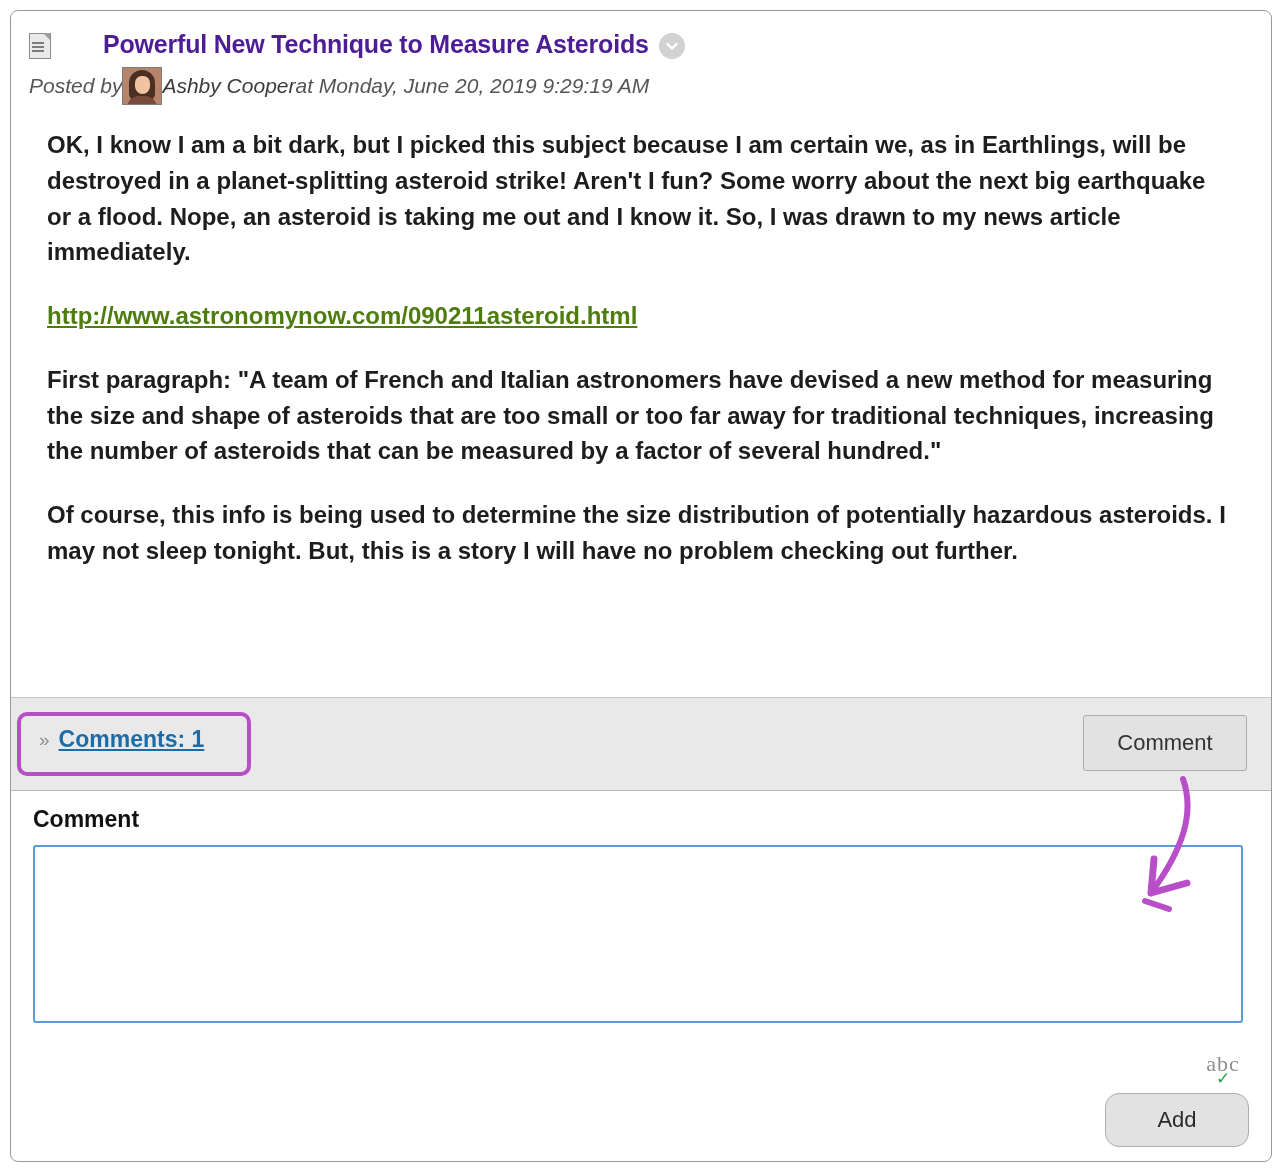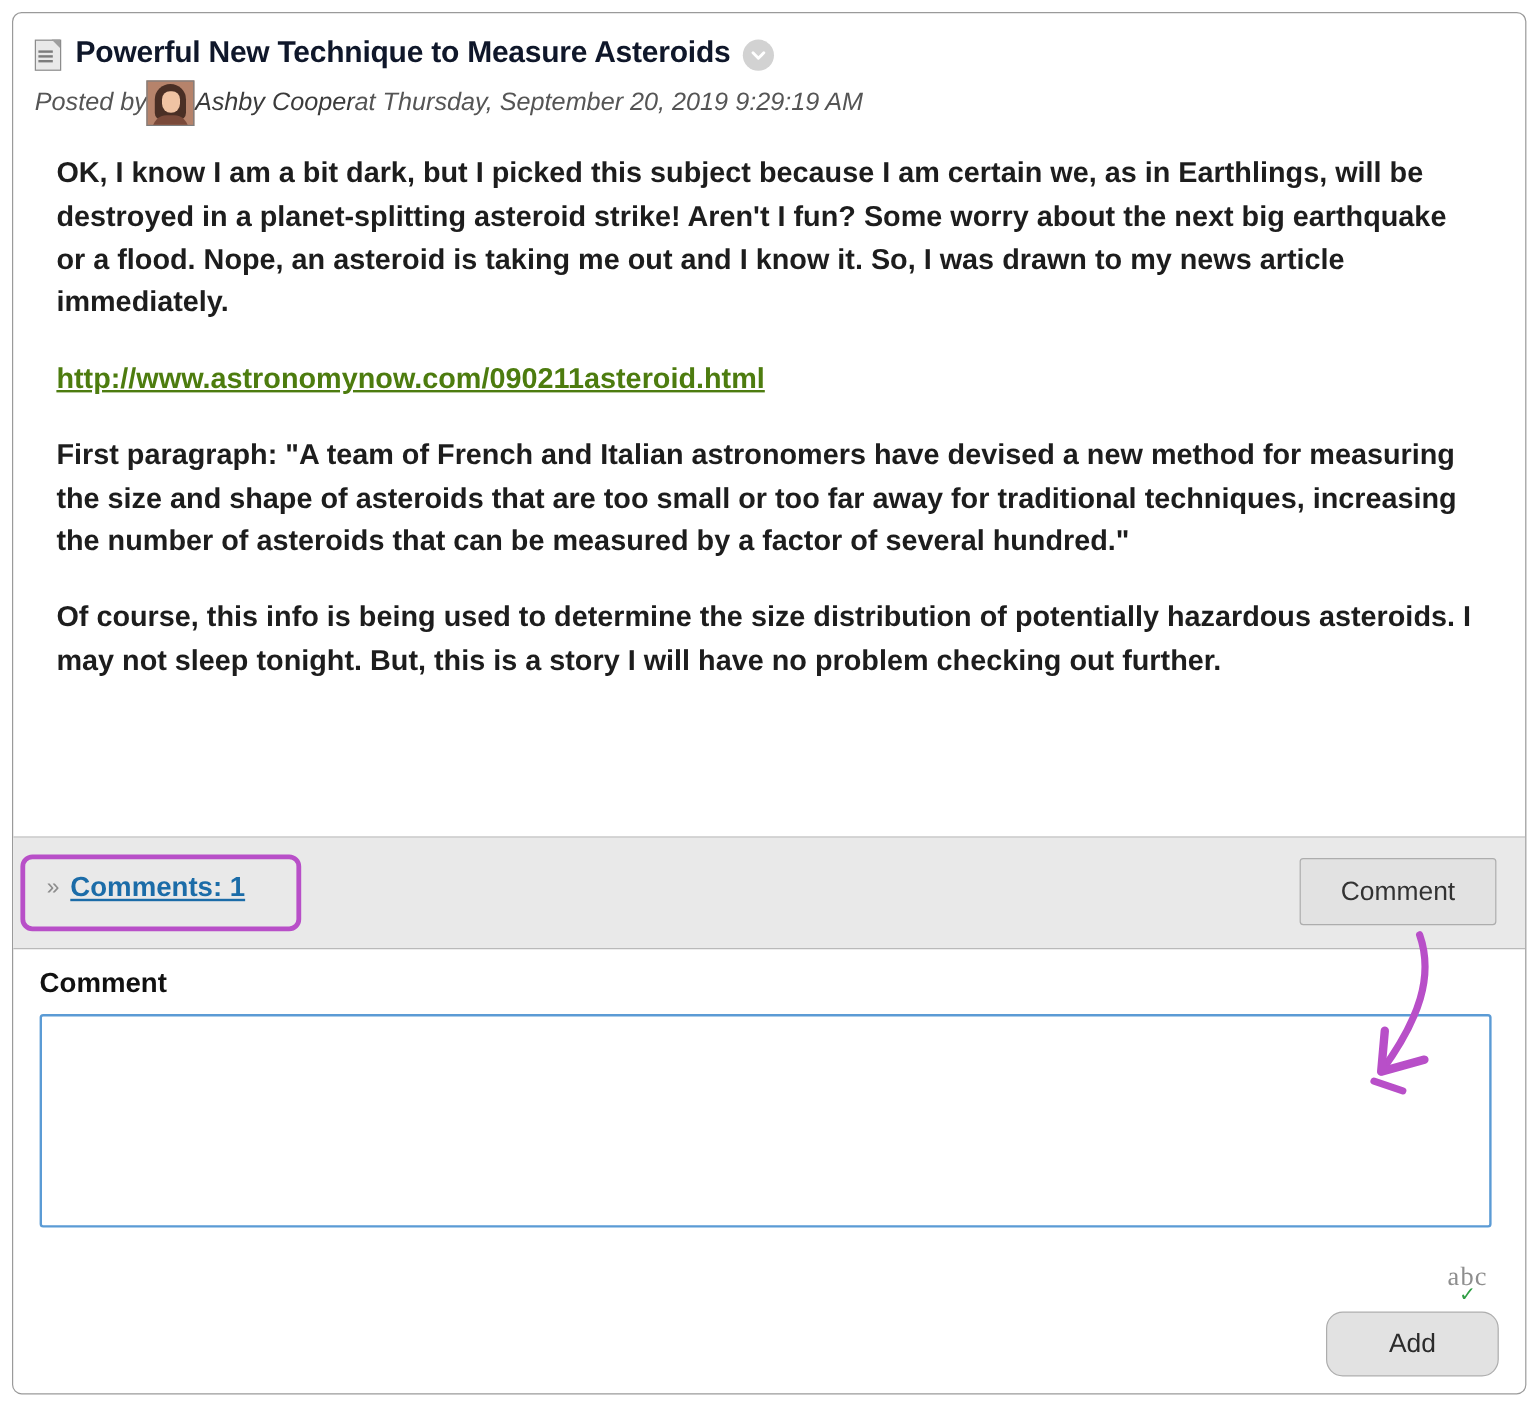--- a/index.html
+++ b/index.html
@@ -70,23 +70,24 @@
   .doc-icon .lines {
     position: absolute;
     left: 5px; top: 11px;
     width: 12px; height: 2px;
     background: #7c7c7c;
     box-shadow: 0 4px 0 #7c7c7c, 0 8px 0 #7c7c7c;
   }
   .post-title {
     font-size: 25px;
     font-weight: bold;
-    color: #0f172a;
+    color: #4c1d95;
     letter-spacing: -0.2px;
     white-space: nowrap;
+    margin-left: 40px;
   }
   .chev-badge {
     width: 26px;
     height: 26px;
     border-radius: 50%;
     background: #d2d2d2;
     display: inline-flex;
     align-items: center;
     justify-content: center;
     flex: 0 0 auto;
@@ -315,21 +316,21 @@
       </div>
 
       <div class="byline">
         <span class="muted">Posted by</span>
         <span class="avatar">
           <span class="hair"></span>
           <span class="face"></span>
           <span class="body"></span>
         </span>
         <span>Ashby Cooper</span>
-        <span class="muted">at Thursday, September 20, 2019 9:29:19 AM</span>
+        <span class="muted">at Monday, June 20, 2019 9:29:19 AM</span>
       </div>
     </div>
 
     <div class="post-body">
       <p>OK, I know I am a bit dark, but I picked this subject because I am certain we, as in Earthlings, will be destroyed in a planet-splitting asteroid strike! Aren't I fun? Some worry about the next big earthquake or a flood. Nope, an asteroid is taking me out and I know it. So, I was drawn to my news article immediately.</p>
       <p>
         <a class="post-link" href="#">http://www.astronomynow.com/090211asteroid.html</a>
       </p>
       <p>First paragraph: "A team of French and Italian astronomers have devised a new method for measuring the size and shape of asteroids that are too small or too far away for traditional techniques, increasing the number of asteroids that can be measured by a factor of several hundred."</p>
       <p>Of course, this info is being used to determine the size distribution of potentially hazardous asteroids. I may not sleep tonight. But, this is a story I will have no problem checking out further.</p>

